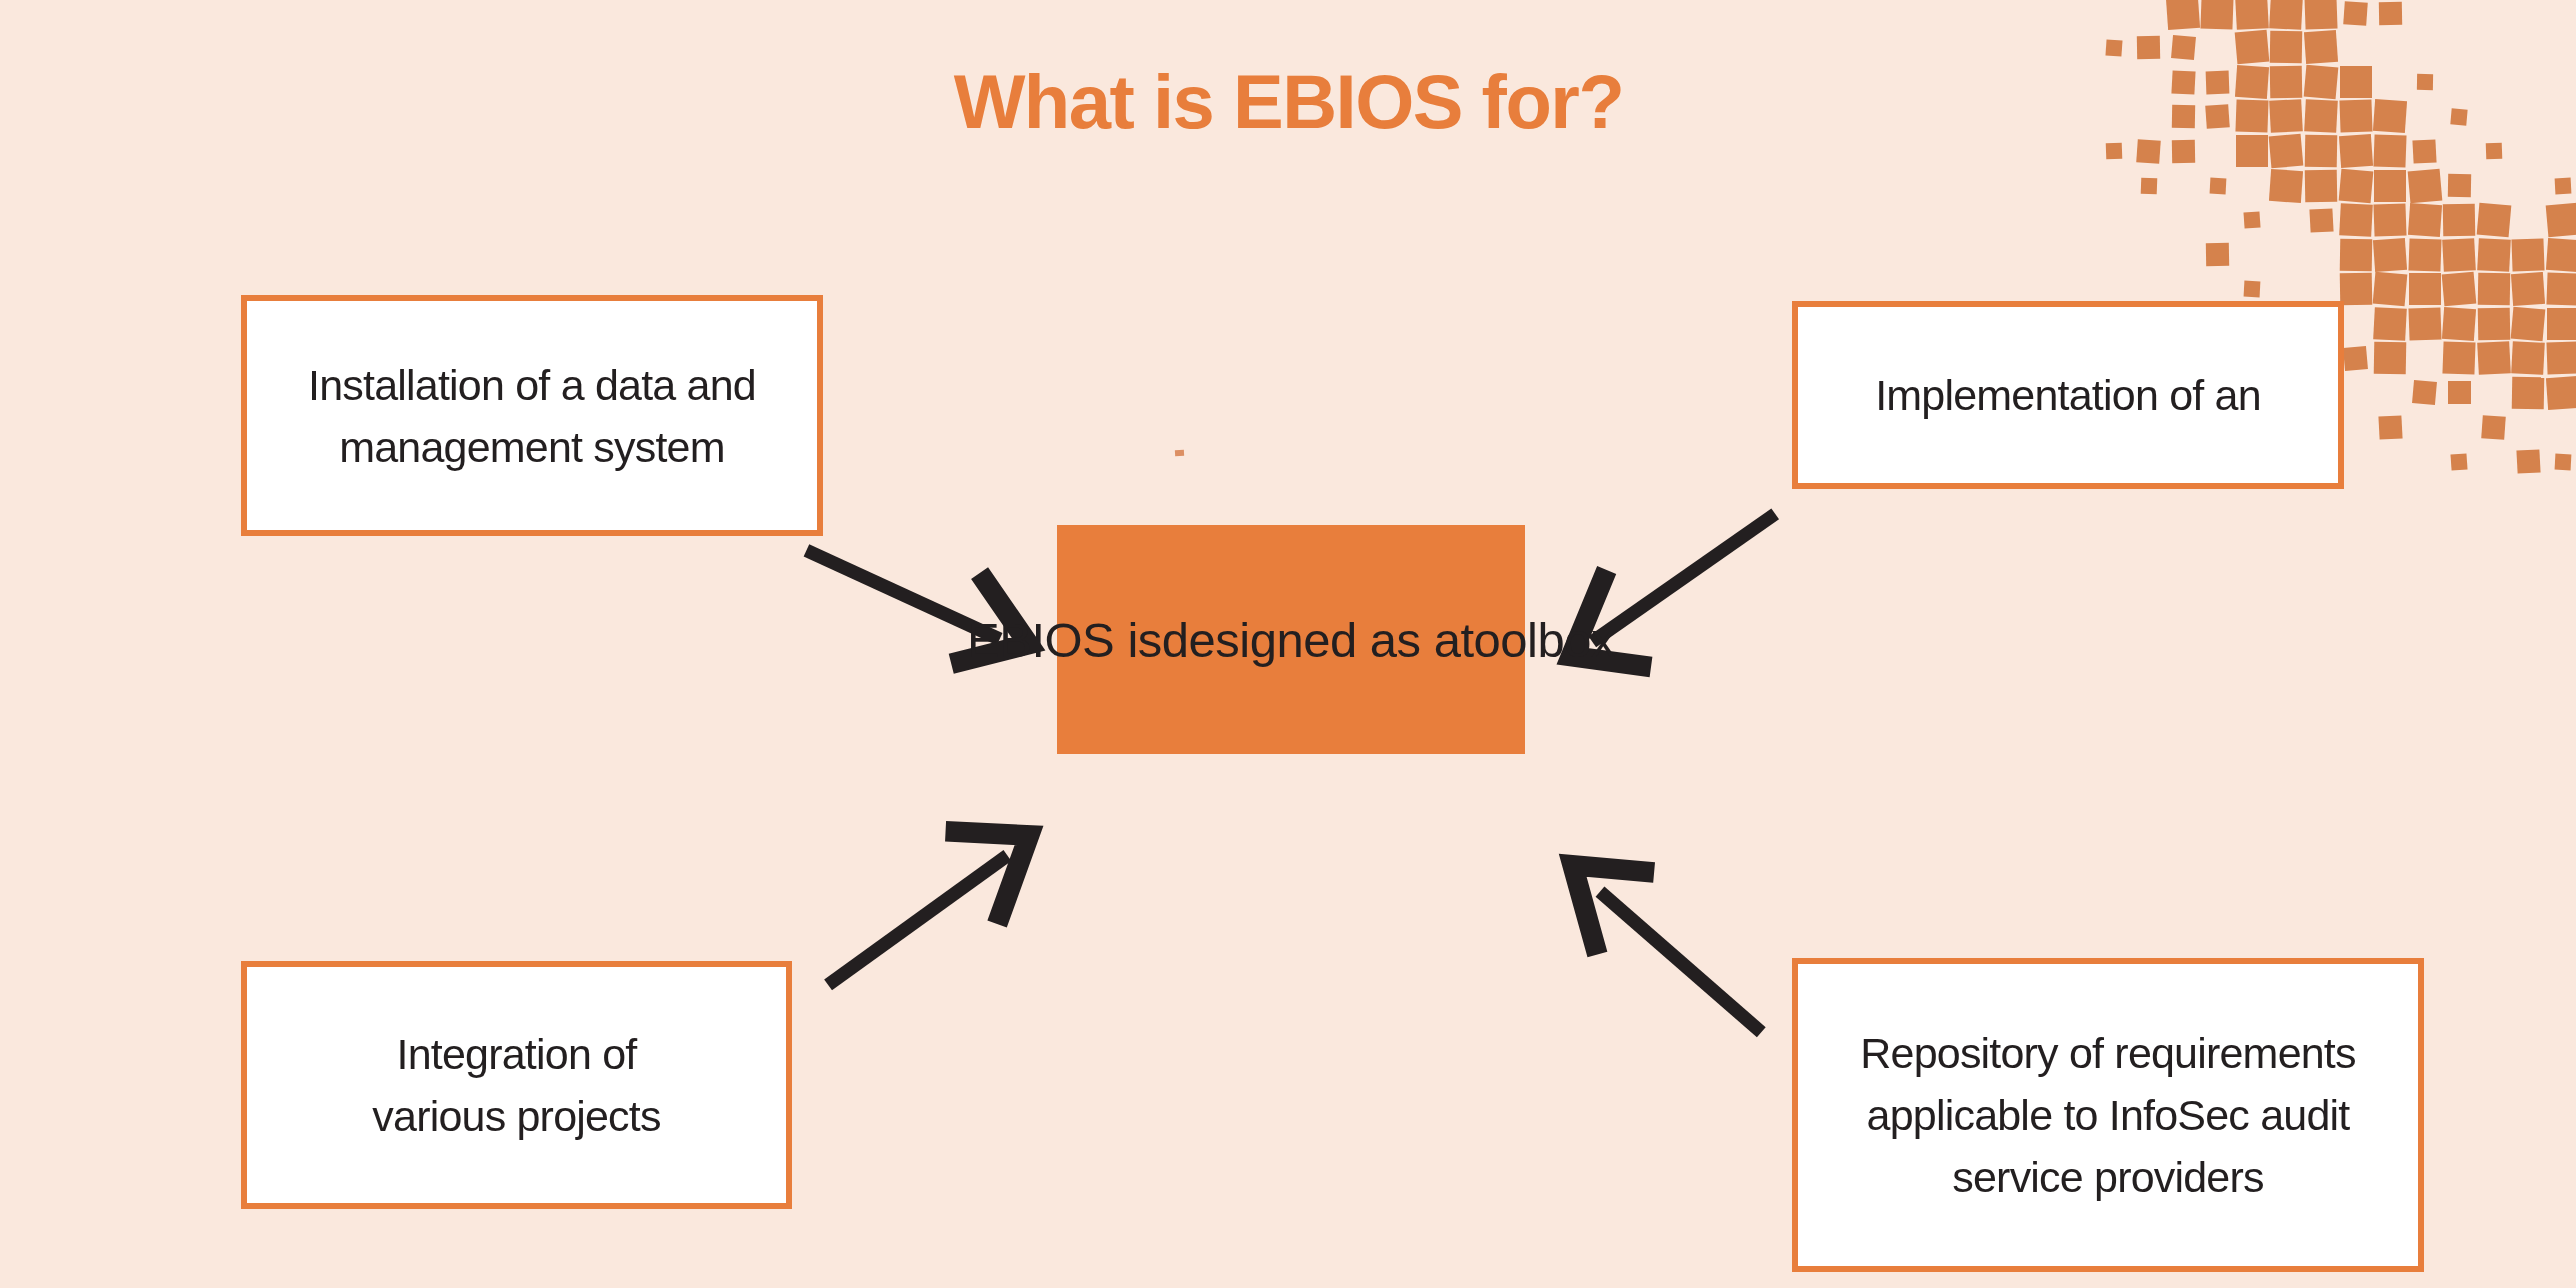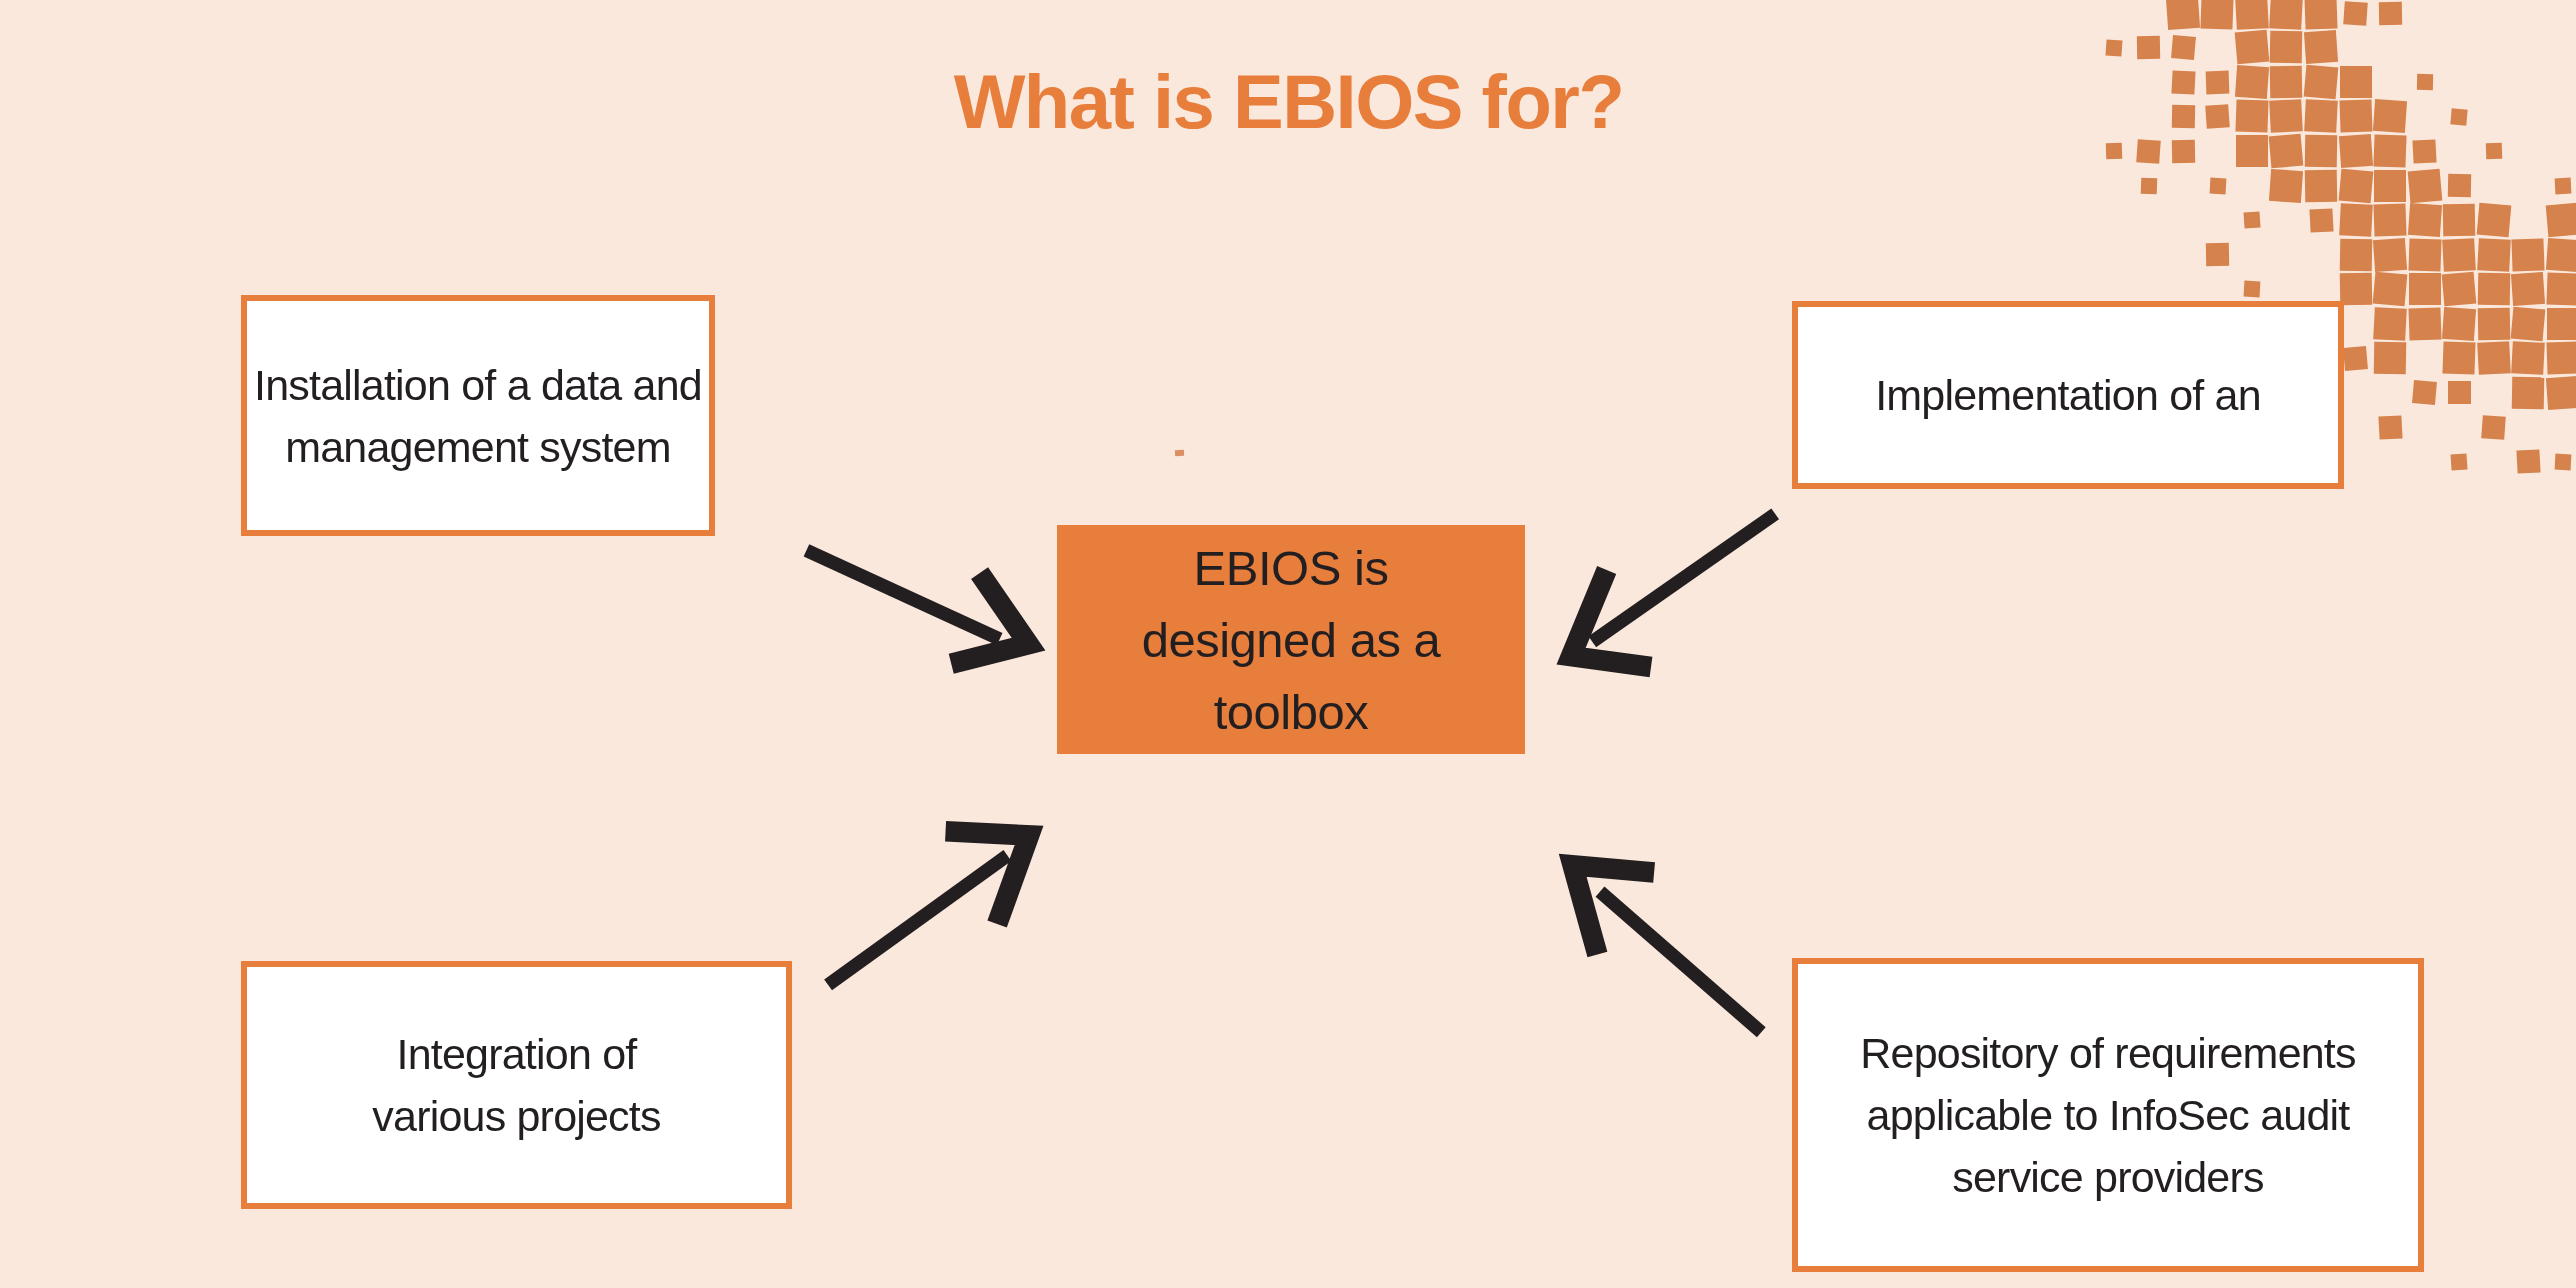--- a/index.html
+++ b/index.html
@@ -30,26 +30,26 @@
     background:var(--boxfill);
     border:6.7px solid var(--accent);
     display:flex;flex-direction:column;align-items:center;justify-content:center;
     text-align:center;color:var(--ink);
     font-size:43px;line-height:62px;letter-spacing:-0.8px;
   }
   .node .line{white-space:nowrap;}
   .center-box{
     position:absolute;left:1057px;top:525px;width:468px;height:229px;
     background:var(--accent);
-    display:flex;flex-direction:column;align-items:center;justify-content:center;
+    display:flex;flex-direction:row;align-items:center;justify-content:center;
     text-align:center;color:var(--ink);
     font-size:49px;line-height:72px;letter-spacing:-0.5px;
   }
   .center-box .line{white-space:nowrap;}
-  #box-tl{left:241px;top:295px;width:474px;height:241px;}
+  #box-tl{left:241px;top:295px;width:582px;height:241px;}
   #box-tr{left:1792px;top:301px;width:552px;height:188px;}
   #box-bl{left:241px;top:961px;width:551px;height:248px;}
   #box-br{left:1792px;top:958px;width:632px;height:314px;}
   svg.arrows{position:absolute;inset:0;width:2577px;height:1289px;}
   .dash{position:absolute;left:1175px;top:450px;width:9.3px;height:5.7px;background:#DC8F63;transform:rotate(-3deg);}
 </style>
 </head>
 <body>
 
 <div class="stage">

